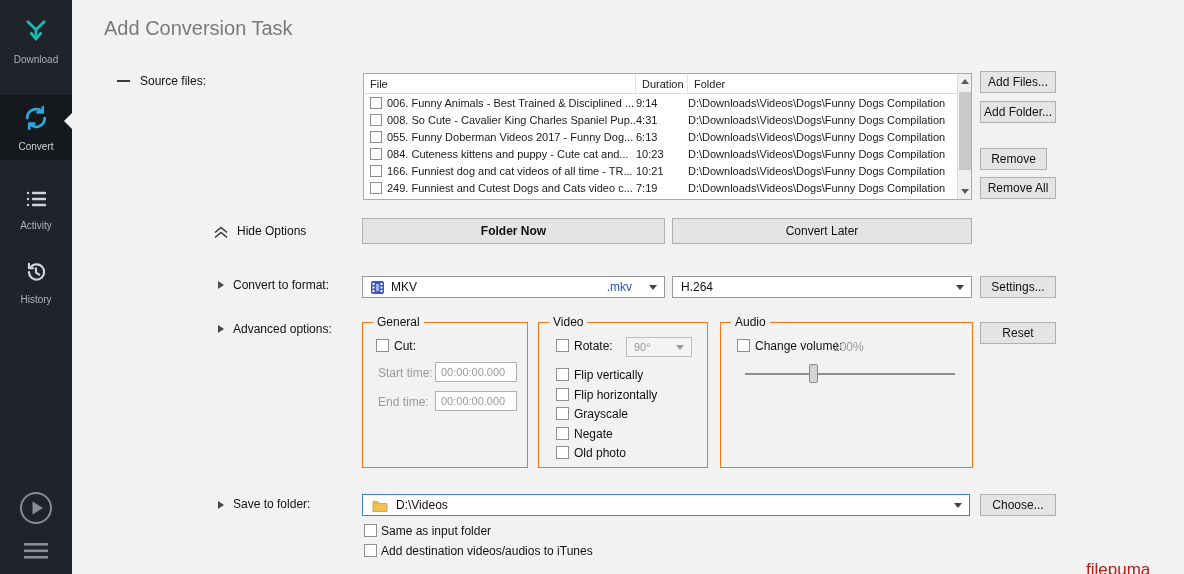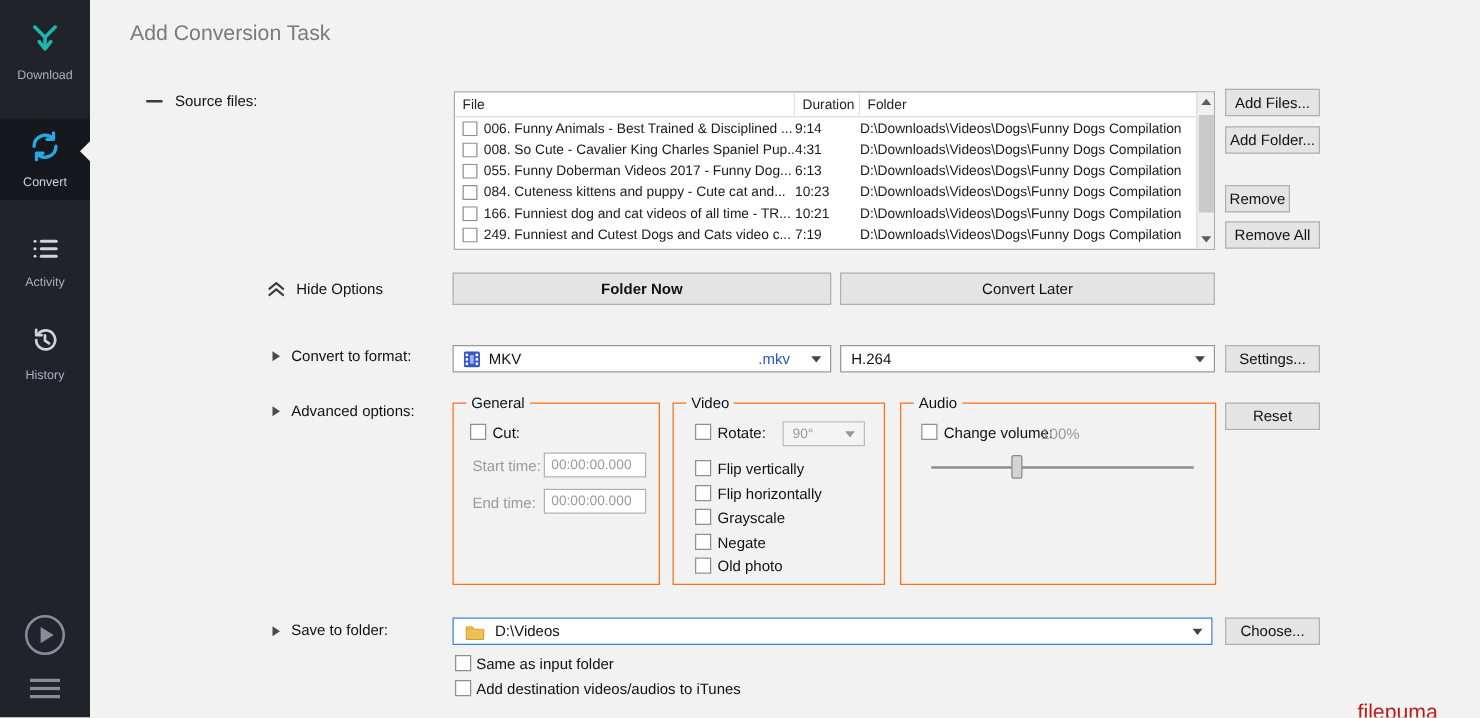--- a/index.html
+++ b/index.html
@@ -132,21 +132,21 @@
       <span>
         <svg width="26" height="18" viewBox="0 0 26 18">
           <rect x="1" y="1" width="24" height="2.6" fill="#878d96"></rect>
           <rect x="1" y="7.5" width="24" height="2.6" fill="#878d96"></rect>
           <rect x="1" y="14" width="24" height="2.6" fill="#878d96"></rect>
         </svg>
       </span>
     </div>
   </aside>
 
-  <div class="abs" style="left:104px; top:17px; font-size:17px; color:#7a7a7a;">Add Conversion Task</div>
+  <div class="abs" style="left:104px; top:17px; font-size:20px; color:#7a7a7a;">Add Conversion Task</div>
 
   <div class="abs" style="left:117px; top:80px; width:13px; height:2px; background:#3a3a3a;"></div>
   <div class="abs lbl" style="left:140px; top:74px;">Source files:</div>
 
   <div class="tbl">
     <div class="tbl-header">
       <div class="hc col-file">File</div>
       <div class="hc col-dur">Duration</div>
       <div class="hc col-folder" style="border-right:none;">Folder</div>
     </div>
@@ -206,21 +206,21 @@
         </div>
       <div class="vs-thumb" style="top:18px; height:78px;"></div>
       <div class="vs-arrow vs-down">
           <i></i>
         </div>
     </div>
   </div>
 
   <div class="btn" style="left:980px; top:71px;  width:76px; height:22px;">Add Files...</div>
   <div class="btn" style="left:980px; top:101px; width:76px; height:22px;">Add Folder...</div>
-  <div class="btn" style="left:980px; top:148px; width:52px; height:22px;">Remove</div>
+  <div class="btn" style="left:980px; top:148px; width:67px; height:22px;">Remove</div>
   <div class="btn" style="left:980px; top:177px; width:76px; height:22px;">Remove All</div>
 
   <div class="abs" style="left:213px; top:225px;">
     <svg width="16" height="13" viewBox="0 0 16 13" fill="none" stroke="#3a3a3a" stroke-width="1.6">
       <path d="M2 6.5 L8 1.5 L14 6.5"></path>
         <path d="M2 11.5 L8 6.5 L14 11.5"></path>
     </svg>
   </div>
   <div class="abs lbl" style="left:237px; top:224px;">Hide Options</div>
 

